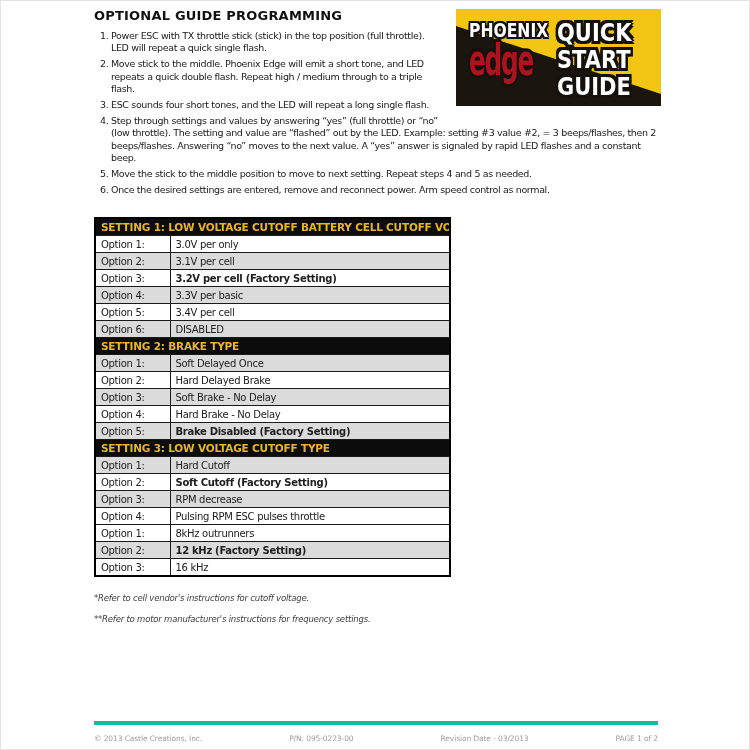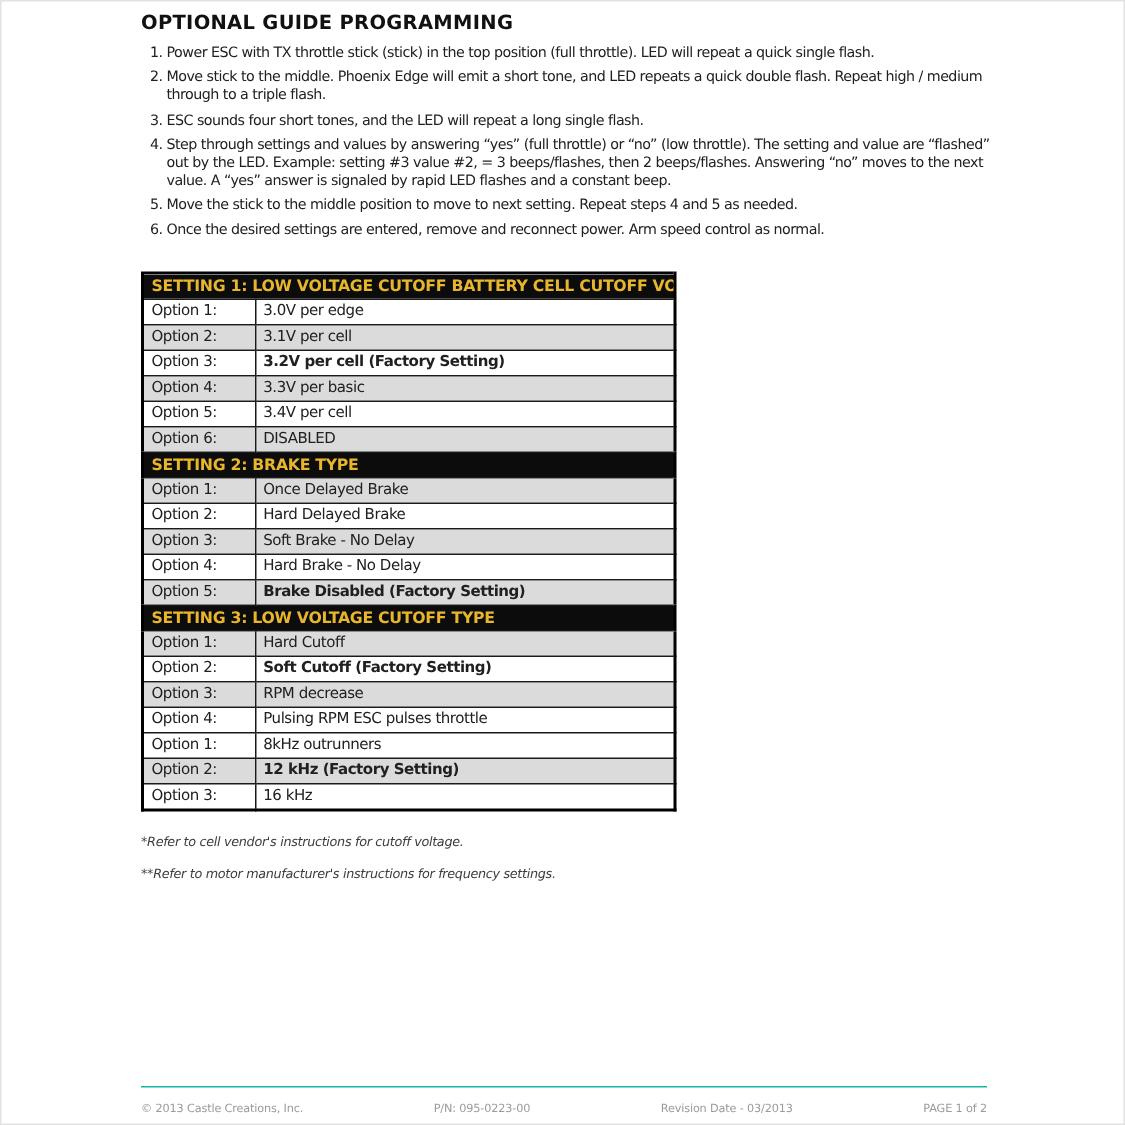--- a/index.html
+++ b/index.html
@@ -55,31 +55,45 @@
   tr.opt.shaded td{background:#DBDBDB;}
   tr.opt.factory td:last-child{font-weight:bold;margin-left:25px;}
 
   .footnote{margin:0; font-size:8.5px; font-style:italic; letter-spacing:-0.2px; color:#3c3c3c;}
   .fn1{margin-top:16px;}
   .fn2{margin-top:11px;}
 
   
   .footer{
     position:absolute; left:93px; width:564px; bottom:6px;
-    border-top:1px solid #14b8a6; padding-top:9px;
+    border-top:4px solid #14b8a6; padding-top:9px;
     display:flex; justify-content:space-between;
     font-size:7.5px; color:#9b9b9b; letter-spacing:-0.1px;
   }
 </style>
 </head>
 <body>
 
 <div class="page">
   <div class="content">
 
+    <div class="banner">
+      <svg viewBox="0 0 205 97" preserveAspectRatio="none">
+        <polygon points="0,17 205,85 205,97 0,97" fill="#1A150F"></polygon>
+      </svg>
+      <div class="brand">
+        <div class="brand-top">PHOENIX</div>
+        <div class="brand-bottom">edge</div>
+      </div>
+      <div class="qsg">
+        <div>QUICK</div>
+        <div>START</div>
+        <div>GUIDE</div>
+      </div>
+    </div>
 
     <h1 class="title">OPTIONAL GUIDE PROGRAMMING</h1>
 
     <ol class="steps">
       <li>Power ESC with TX throttle stick (stick) in the top position (full throttle). LED will repeat a quick single flash.</li>
       <li>Move stick to the middle. Phoenix Edge will emit a short tone, and LED repeats a quick double flash. Repeat high / medium through to a triple flash.</li>
       <li>ESC sounds four short tones, and the LED will repeat a long single flash.</li>
       <li>Step through settings and values by answering “yes” (full throttle) or “no” (low throttle). The setting and value are “flashed” out by the LED. Example: setting #3 value #2, = 3 beeps/flashes, then 2 beeps/flashes. Answering “no” moves to the next value. A “yes” answer is signaled by rapid LED flashes and a constant beep.</li>
       <li>Move the stick to the middle position to move to next setting. Repeat steps 4 and 5 as needed.</li>
       <li>Once the desired settings are entered, remove and reconnect power. Arm speed control as normal.</li>
@@ -90,21 +104,21 @@
       <colgroup>
           <col class="c1">
           <col class="c2">
         </colgroup>
       <tbody>
         <tr class="sec">
             <td colspan="2">SETTING 1: LOW VOLTAGE CUTOFF BATTERY CELL CUTOFF VOLTAGE*</td>
           </tr>
         <tr class="opt">
             <td>Option 1:</td>
-            <td>3.0V per edge</td>
+            <td>3.0V per only</td>
           </tr>
         <tr class="opt shaded">
             <td>Option 2:</td>
             <td>3.1V per cell</td>
           </tr>
         <tr class="opt factory">
             <td>Option 3:</td>
             <td>3.2V per cell (Factory Setting)</td>
           </tr>
         <tr class="opt shaded">
@@ -118,21 +132,21 @@
         <tr class="opt shaded">
             <td>Option 6:</td>
             <td>DISABLED</td>
           </tr>
 
         <tr class="sec">
             <td colspan="2">SETTING 2: BRAKE TYPE</td>
           </tr>
         <tr class="opt shaded">
             <td>Option 1:</td>
-            <td>Once Delayed Brake</td>
+            <td>Soft Delayed Once</td>
           </tr>
         <tr class="opt">
             <td>Option 2:</td>
             <td>Hard Delayed Brake</td>
           </tr>
         <tr class="opt shaded">
             <td>Option 3:</td>
             <td>Soft Brake - No Delay</td>
           </tr>
         <tr class="opt">

